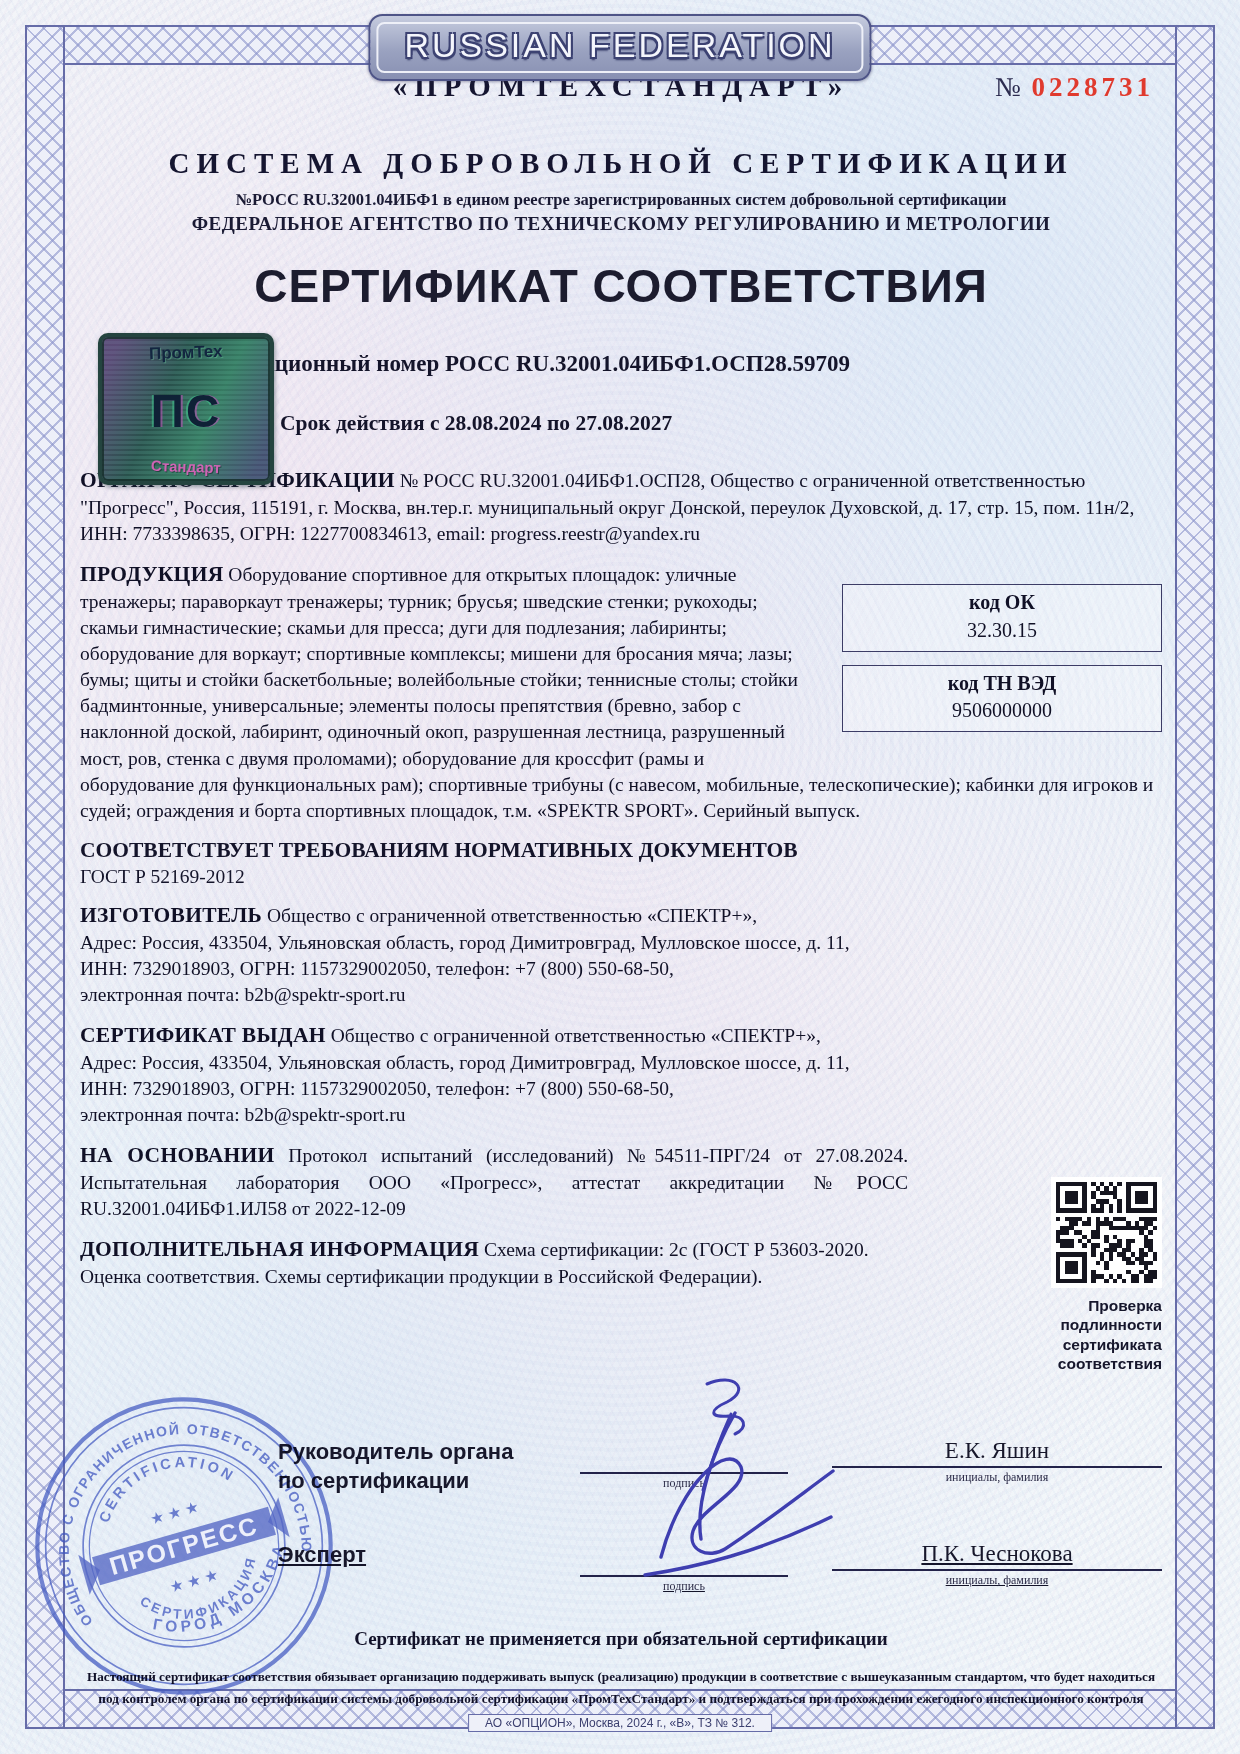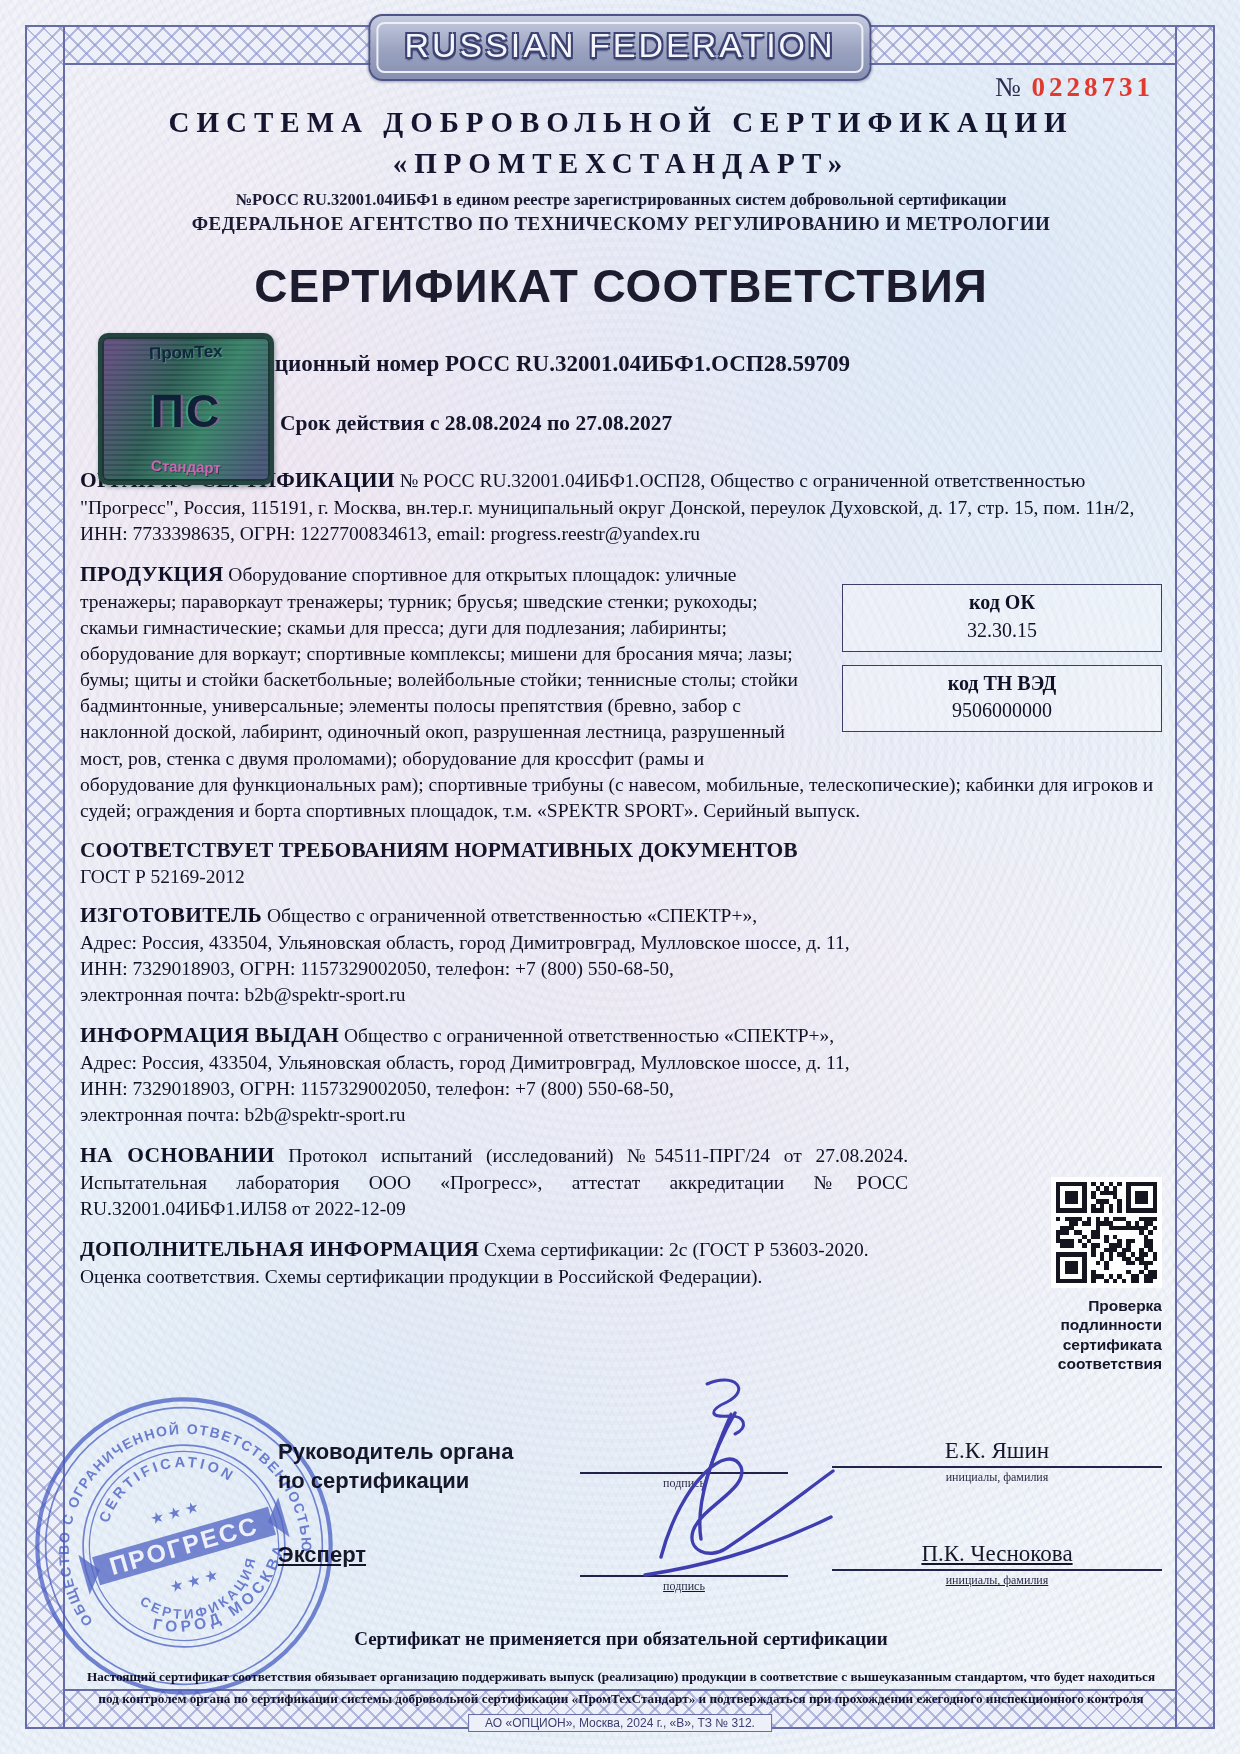--- a/index.html
+++ b/index.html
@@ -138,22 +138,22 @@
     </div>
   </div>
 
   <div class="doc-number">
     <span class="no">№</span>
     <span class="digits">0228731</span>
   </div>
 
   <div class="content">
 
+    <div class="c sys-title l2">«ПРОМТЕХСТАНДАРТ»</div>
     <div class="c sys-title l1">СИСТЕМА ДОБРОВОЛЬНОЙ СЕРТИФИКАЦИИ</div>
-    <div class="c sys-title l2">«ПРОМТЕХСТАНДАРТ»</div>
     <div class="c registry-line">№РОСС RU.32001.04ИБФ1 в едином реестре зарегистрированных систем добровольной сертификации</div>
     <div class="c agency-line">ФЕДЕРАЛЬНОЕ АГЕНТСТВО ПО ТЕХНИЧЕСКОМУ РЕГУЛИРОВАНИЮ И МЕТРОЛОГИИ</div>
 
     <div class="c cert-title">СЕРТИФИКАТ СООТВЕТСТВИЯ</div>
 
     <div class="reg-block">
       <div class="holo">
         <div class="holo-top">ПромТех</div>
         <div class="holo-mono">ПС</div>
         <div class="holo-bottom">Стандарт</div>
@@ -187,21 +187,21 @@
 
     <div class="sec">
       <p><span class="lead">ИЗГОТОВИТЕЛЬ</span>
          <span>Общество с ограниченной ответственностью «СПЕКТР+»,</span></p>
       <p>Адрес: Россия, 433504, Ульяновская область, город Димитровград, Мулловское шоссе, д. 11,</p>
       <p>ИНН: 7329018903, ОГРН: 1157329002050, телефон: +7 (800) 550-68-50,</p>
       <p>электронная почта: b2b@spektr-sport.ru</p>
     </div>
 
     <div class="sec">
-      <p><span class="lead">ИНФОРМАЦИЯ ВЫДАН</span>
+      <p><span class="lead">СЕРТИФИКАТ ВЫДАН</span>
          <span>Общество с ограниченной ответственностью «СПЕКТР+»,</span></p>
       <p>Адрес: Россия, 433504, Ульяновская область, город Димитровград, Мулловское шоссе, д. 11,</p>
       <p>ИНН: 7329018903, ОГРН: 1157329002050, телефон: +7 (800) 550-68-50,</p>
       <p>электронная почта: b2b@spektr-sport.ru</p>
     </div>
 
     <div class="qr-wrap">
       <div class="qr" id="qr">
           <span class="on"></span>
           <span class="on"></span>

